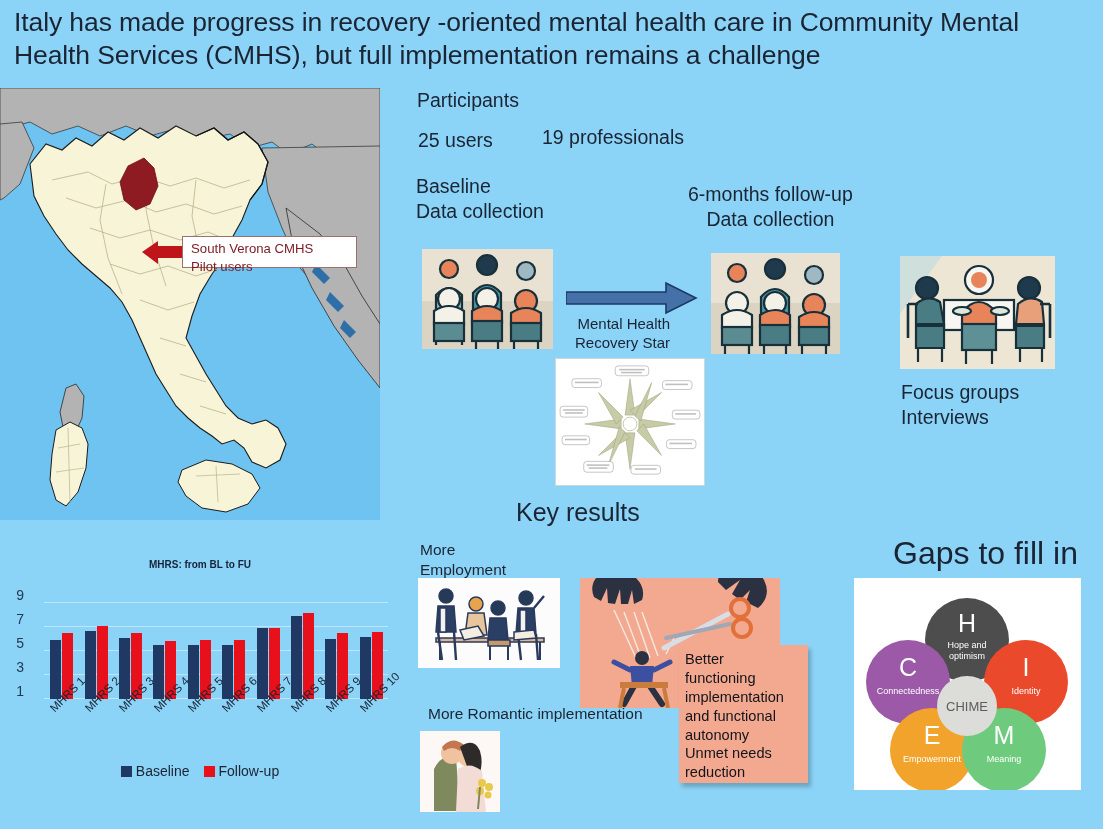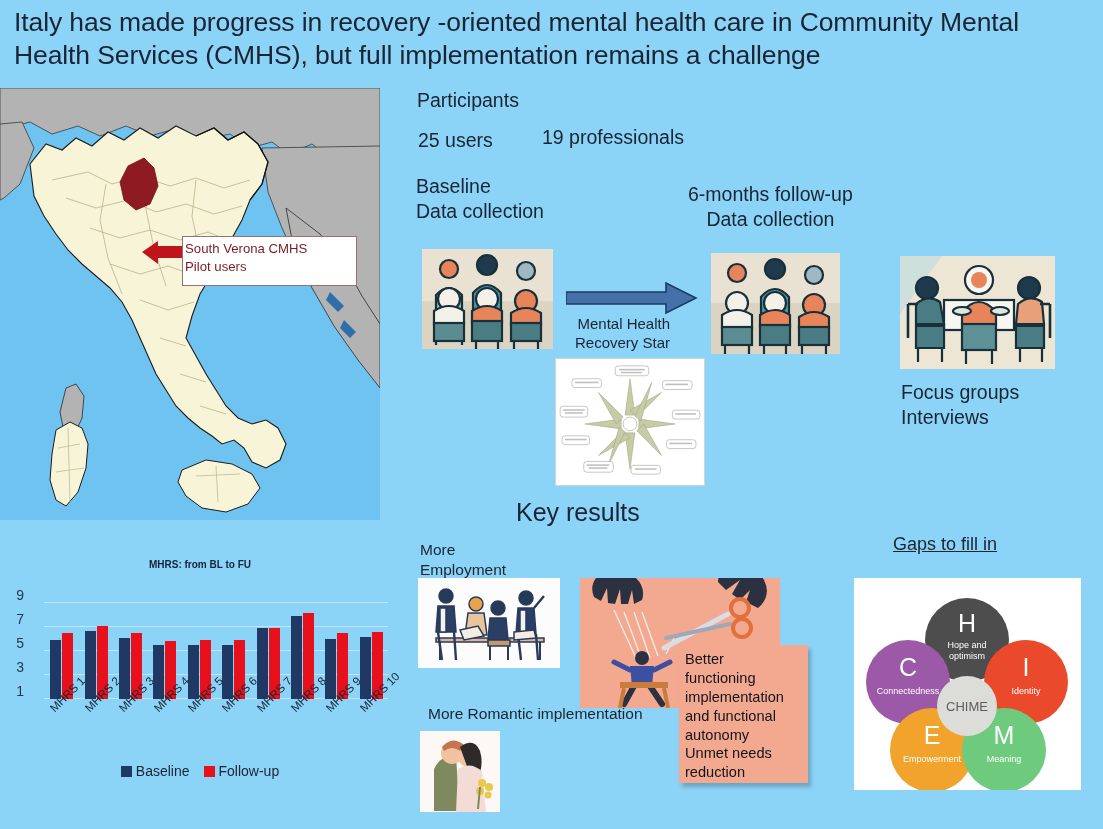--- a/index.html
+++ b/index.html
@@ -35,24 +35,24 @@
   #map-wrap {
     position: absolute;
     left: 0px; top: 88px;
     width: 380px; height: 432px;
     overflow: hidden;
   }
   .map-svg { display: block; width: 380px; height: 432px; }
   #map-callout {
     position: absolute;
     left: 182px; top: 148px;
-    width: 175px; height: 50px;
+    width: 175px; height: 32px;
     background: #ffffff;
     border: 1px solid #9a7070;
-    padding: 3px 5px 0 2px;
+    padding: 3px 5px 0 8px;
     color: #7B1A22;
     font-size: 13.2px;
     line-height: 1.37;
   }
   #map-arrow {
     position: absolute;
     left: 140px; top: 152px;
     width: 54px; height: 26px;
   }
 
@@ -66,21 +66,21 @@
   #t-participants { left: 417px; top: 88px; font-size: 19.5px; text-align: center; }
   #t-users        { left: 418px; top: 128px; font-size: 19.5px; }
   #t-profs        { left: 542px; top: 125px; font-size: 19.5px; }
   #t-baseline     { left: 416px; top: 174px; font-size: 19.5px; }
   #t-followup     { left: 688px; top: 182px; font-size: 19.5px; text-align: center; }
   #t-mhrs-star    { left: 575px; top: 314px; font-size: 15px; line-height: 1.28; text-align: right;}
   #t-focus        { left: 901px; top: 380px; font-size: 19.5px; }
   #t-keyresults   { left: 516px; top: 496px; font-size: 25px; }
   #t-employment   { left: 420px; top: 540px; font-size: 15.5px; line-height:1.3;}
   #t-romantic     { left: 428px; top: 704px; font-size: 15.5px; }
-  #t-gaps         { left: 893px; top: 533px; font-size: 18px; text-decoration: underline; }
+  #t-gaps         { left: 893px; top: 533px; font-size: 32px; }
 
   
   #blue-arrow {
     position: absolute;
     left: 566px; top: 281px;
     width: 132px; height: 34px;
   }
 
   
   .photo {

